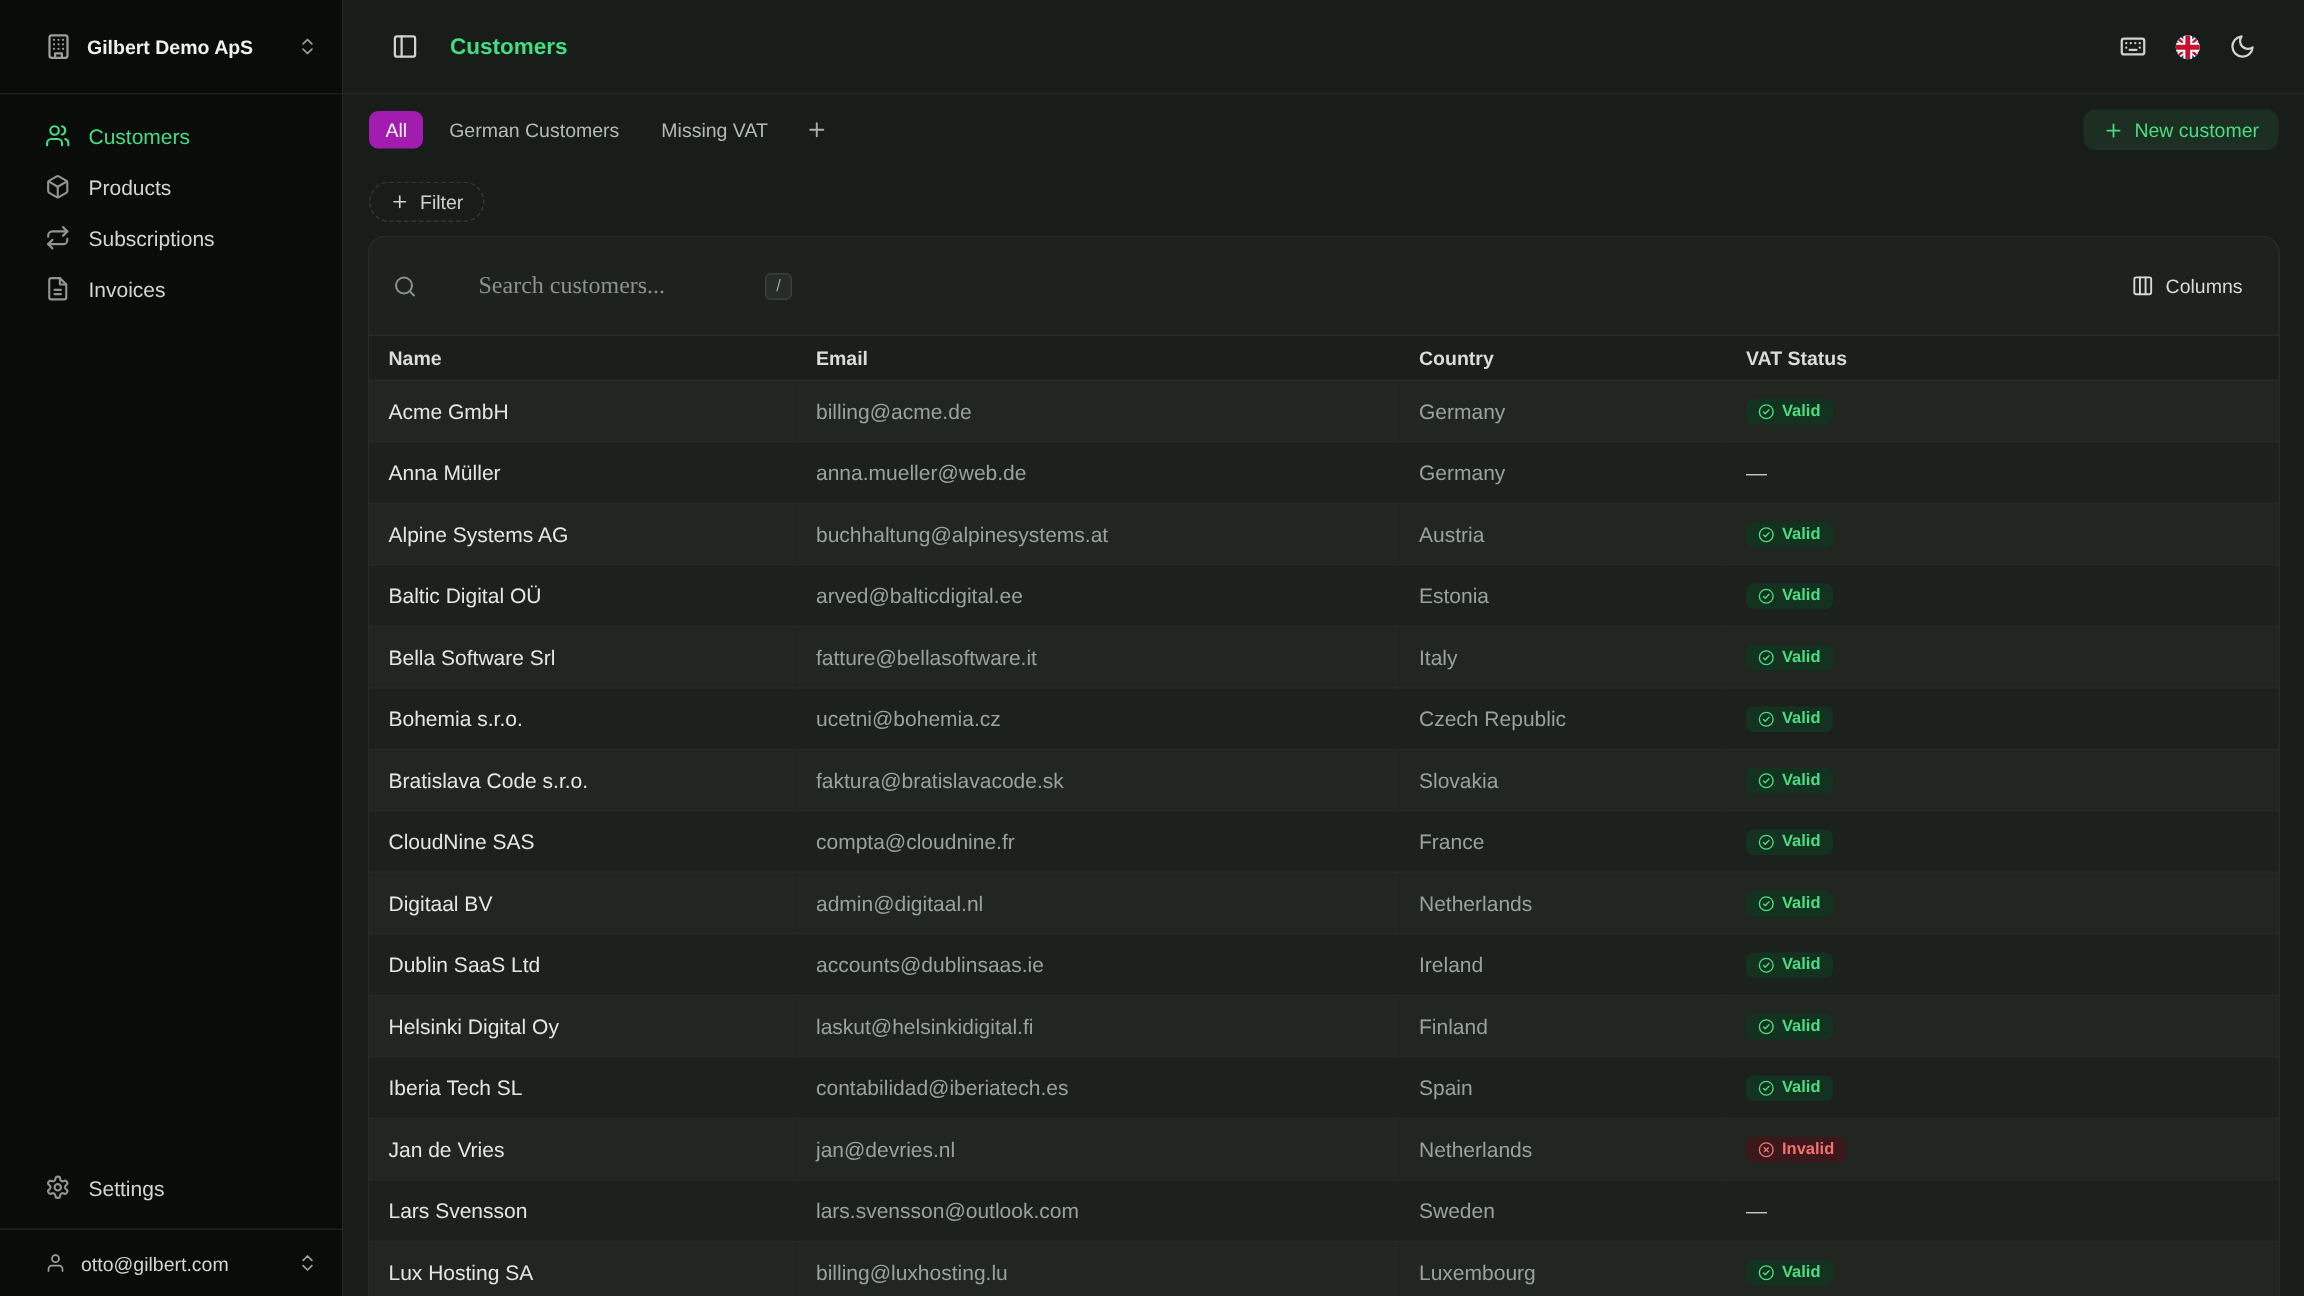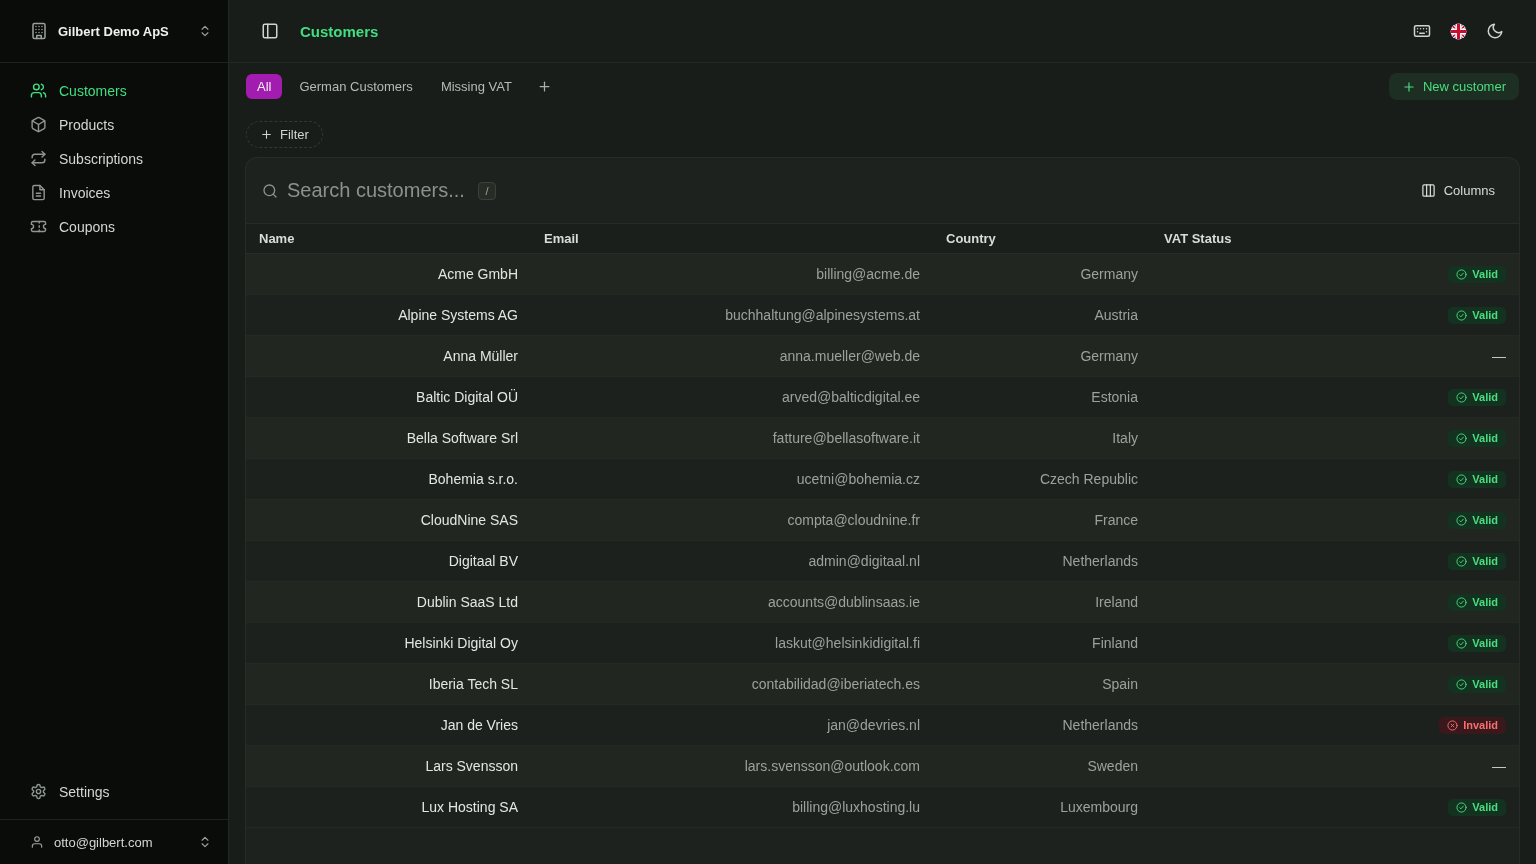--- a/index.html
+++ b/index.html
@@ -90,21 +90,21 @@
     margin: 0 16px; flex: 1;
     background: #1e221e; border: 1px solid #272c27; border-bottom: none;
     border-radius: 12px 12px 0 0; overflow: hidden;
     display: flex; flex-direction: column;
   }
   .card-toolbar { display: flex; align-items: center; padding: 0 16px; height: 65px; min-height: 65px; }
   .search-box { display: flex; align-items: center; gap: 9px; }
   .search-box .icon { width: 16px; height: 16px; color: #8b918b; }
   .search-input {
     background: transparent; border: none; outline: none;
-    font-family: Liberation Sans, sans-serif; font-size: 20px; color: #e7eae7; width: 182px;
+    font-family: Liberation Serif, serif; font-size: 16px; color: #e7eae7; width: 182px; margin-left: 32px;
   }
   .search-input::placeholder { color: #8b918b; }
   .kbd {
     display: inline-flex; align-items: center; justify-content: center;
     min-width: 18px; height: 18px; padding: 0 4px;
     background: #272c27; border: 1px solid #3a403a; border-radius: 4px;
     font-size: 11px; color: #9aa19a;
   }
   .columns-btn {
     margin-left: auto; display: inline-flex; align-items: flex-end; gap: 8px;
@@ -116,21 +116,21 @@
 
   table { width: 100%; border-collapse: collapse; table-layout: fixed; }
   thead th {
     text-align: left; font-size: 13px; font-weight: 700; color: #d9ddd9;
     padding: 7px 13px; background: #1b1f1b;
     border-top: 1px solid #272c27; border-bottom: 1px solid #272c27;
   }
   tbody tr { border-bottom: 1px solid #242924; }
   tbody tr:nth-child(odd) { background: #212621; }
   tbody tr:nth-child(even) { background: #1d211d; }
-  tbody td { padding: 0 13px; height: 41px; font-size: 14px; color: #9ba29b; overflow: hidden; white-space: nowrap; text-align: right; }
+  tbody td { padding: 0 13px; height: 41px; font-size: 14px; color: #9ba29b; overflow: hidden; white-space: nowrap; }
   td.cell-name { color: #e3e7e3; }
   .badge {
     display: inline-flex; align-items: center; gap: 5px;
     font-size: 11px; font-weight: 600; padding: 3px 8px; border-radius: 5px;
     line-height: 1;
   }
   .badge .icon { width: 11px; height: 11px; color: inherit; }
   .badge.valid { color: #4ade80; background: #143220; }
   .badge.invalid { color: #f47171; background: #3b181b; }
   .dash { color: #c2c8c2; font-size: 14px; }
@@ -208,31 +208,20 @@
             <svg viewBox="0 0 24 24" fill="none" stroke="currentColor" stroke-width="2" stroke-linecap="round" stroke-linejoin="round">
               <path d="M14 2H6a2 2 0 0 0-2 2v16a2 2 0 0 0 2 2h12a2 2 0 0 0 2-2V8Z"></path>
               <path d="M14 2v6h6"></path>
               <path d="M9 13h6"></path>
               <path d="M9 17h6"></path>
             </svg>
           </span>
     <span class="nav-label">Invoices</span>
   </div>
 
-  <div class="nav-item">
-    <span class="icon nav-icon">
-            <svg viewBox="0 0 24 24" fill="none" stroke="currentColor" stroke-width="2" stroke-linecap="round" stroke-linejoin="round">
-              <path d="M2 9a3 3 0 0 1 0 6v2a2 2 0 0 0 2 2h16a2 2 0 0 0 2-2v-2a3 3 0 0 1 0-6V7a2 2 0 0 0-2-2H4a2 2 0 0 0-2 2Z"></path>
-              <path d="M13 5v2"></path>
-              <path d="M13 11v2"></path>
-              <path d="M13 17v2"></path>
-            </svg>
-          </span>
-    <span class="nav-label">Coupons</span>
-  </div>
 </nav>
 
     <div class="sidebar-bottom">
       <div class="settings-wrap">
         <div class="nav-item">
           <span class="icon">
               <svg viewBox="0 0 24 24" fill="none" stroke="currentColor" stroke-width="2" stroke-linecap="round" stroke-linejoin="round">
                 <path d="M12.22 2h-.44a2 2 0 0 0-2 2v.18a2 2 0 0 1-1 1.73l-.43.25a2 2 0 0 1-2 0l-.15-.08a2 2 0 0 0-2.73.73l-.22.38a2 2 0 0 0 .73 2.73l.15.1a2 2 0 0 1 1 1.72v.51a2 2 0 0 1-1 1.74l-.15.09a2 2 0 0 0-.73 2.73l.22.38a2 2 0 0 0 2.73.73l.15-.08a2 2 0 0 1 2 0l.43.25a2 2 0 0 1 1 1.73V20a2 2 0 0 0 2 2h.44a2 2 0 0 0 2-2v-.18a2 2 0 0 1 1-1.73l.43-.25a2 2 0 0 1 2 0l.15.08a2 2 0 0 0 2.73-.73l.22-.39a2 2 0 0 0-.73-2.73l-.15-.08a2 2 0 0 1-1-1.74v-.5a2 2 0 0 1 1-1.74l.15-.09a2 2 0 0 0 .73-2.73l-.22-.38a2 2 0 0 0-2.73-.73l-.15.08a2 2 0 0 1-2 0l-.43-.25a2 2 0 0 1-1-1.73V4a2 2 0 0 0-2-2z"></path>
                 <circle cx="12" cy="12" r="3"></circle>
               </svg>
@@ -399,42 +388,42 @@
                     <svg viewBox="0 0 24 24" fill="none" stroke="currentColor" stroke-width="2" stroke-linecap="round" stroke-linejoin="round">
                       <circle cx="12" cy="12" r="10"></circle>
                       <path d="m8 12.5 2.5 2.5L16 9"></path>
                     </svg>
                   </span>
                   <span>Valid</span>
                 </span></td>
   </tr>
 
   <tr>
-    <td class="cell-name">Alpine Systems AG</td>
-    <td class="cell-email">buchhaltung@alpinesystems.at</td>
-    <td class="cell-country">Austria</td>
-    <td class="cell-vat"><span class="badge valid">
-                  <span class="icon">
-                    <svg viewBox="0 0 24 24" fill="none" stroke="currentColor" stroke-width="2" stroke-linecap="round" stroke-linejoin="round">
-                      <circle cx="12" cy="12" r="10"></circle>
-                      <path d="m8 12.5 2.5 2.5L16 9"></path>
-                    </svg>
-                  </span>
-                  <span>Valid</span>
-                </span></td>
-  </tr>
-
-  <tr>
     <td class="cell-name">Anna Müller</td>
     <td class="cell-email">anna.mueller@web.de</td>
     <td class="cell-country">Germany</td>
     <td class="cell-vat"><span class="dash">—</span></td>
   </tr>
 
   <tr>
+    <td class="cell-name">Alpine Systems AG</td>
+    <td class="cell-email">buchhaltung@alpinesystems.at</td>
+    <td class="cell-country">Austria</td>
+    <td class="cell-vat"><span class="badge valid">
+                  <span class="icon">
+                    <svg viewBox="0 0 24 24" fill="none" stroke="currentColor" stroke-width="2" stroke-linecap="round" stroke-linejoin="round">
+                      <circle cx="12" cy="12" r="10"></circle>
+                      <path d="m8 12.5 2.5 2.5L16 9"></path>
+                    </svg>
+                  </span>
+                  <span>Valid</span>
+                </span></td>
+  </tr>
+
+  <tr>
     <td class="cell-name">Baltic Digital OÜ</td>
     <td class="cell-email">arved@balticdigital.ee</td>
     <td class="cell-country">Estonia</td>
     <td class="cell-vat"><span class="badge valid">
                   <span class="icon">
                     <svg viewBox="0 0 24 24" fill="none" stroke="currentColor" stroke-width="2" stroke-linecap="round" stroke-linejoin="round">
                       <circle cx="12" cy="12" r="10"></circle>
                       <path d="m8 12.5 2.5 2.5L16 9"></path>
                     </svg>
                   </span>
@@ -465,20 +454,34 @@
                   <span class="icon">
                     <svg viewBox="0 0 24 24" fill="none" stroke="currentColor" stroke-width="2" stroke-linecap="round" stroke-linejoin="round">
                       <circle cx="12" cy="12" r="10"></circle>
                       <path d="m8 12.5 2.5 2.5L16 9"></path>
                     </svg>
                   </span>
                   <span>Valid</span>
                 </span></td>
   </tr>
 
+  <tr>
+    <td class="cell-name">Bratislava Code s.r.o.</td>
+    <td class="cell-email">faktura@bratislavacode.sk</td>
+    <td class="cell-country">Slovakia</td>
+    <td class="cell-vat"><span class="badge valid">
+                  <span class="icon">
+                    <svg viewBox="0 0 24 24" fill="none" stroke="currentColor" stroke-width="2" stroke-linecap="round" stroke-linejoin="round">
+                      <circle cx="12" cy="12" r="10"></circle>
+                      <path d="m8 12.5 2.5 2.5L16 9"></path>
+                    </svg>
+                  </span>
+                  <span>Valid</span>
+                </span></td>
+  </tr>
 
   <tr>
     <td class="cell-name">CloudNine SAS</td>
     <td class="cell-email">compta@cloudnine.fr</td>
     <td class="cell-country">France</td>
     <td class="cell-vat"><span class="badge valid">
                   <span class="icon">
                     <svg viewBox="0 0 24 24" fill="none" stroke="currentColor" stroke-width="2" stroke-linecap="round" stroke-linejoin="round">
                       <circle cx="12" cy="12" r="10"></circle>
                       <path d="m8 12.5 2.5 2.5L16 9"></path>

